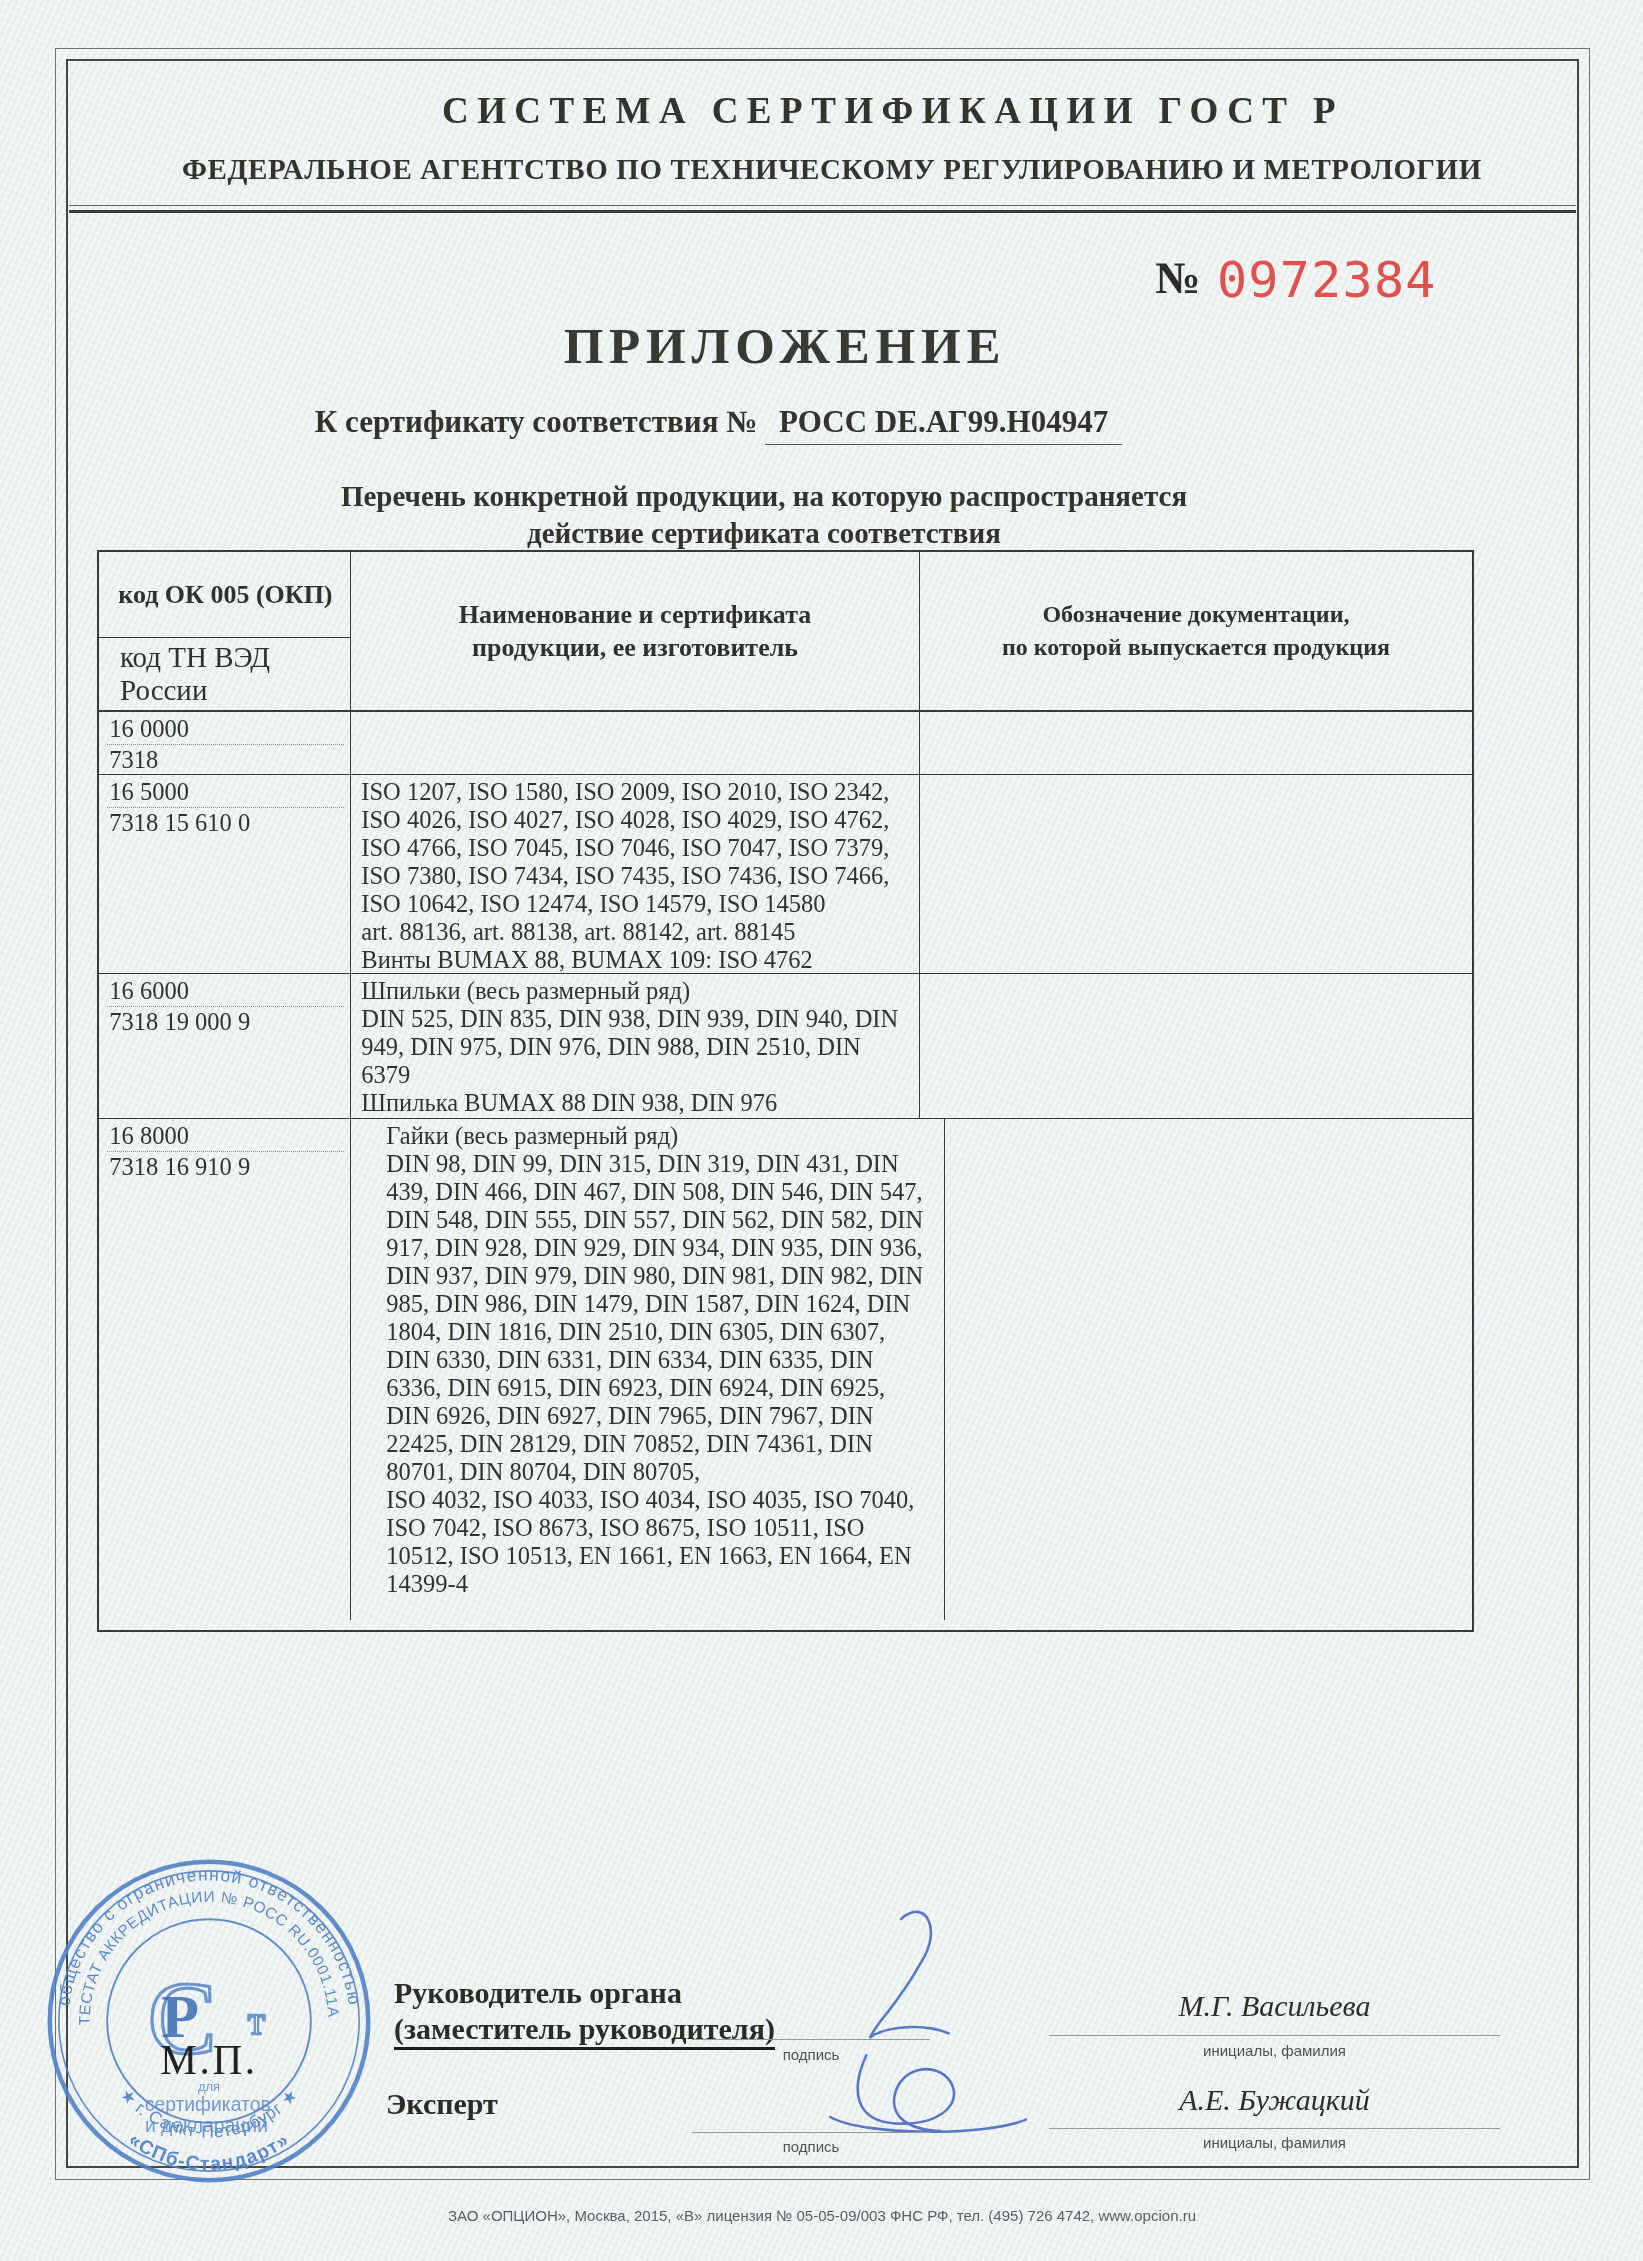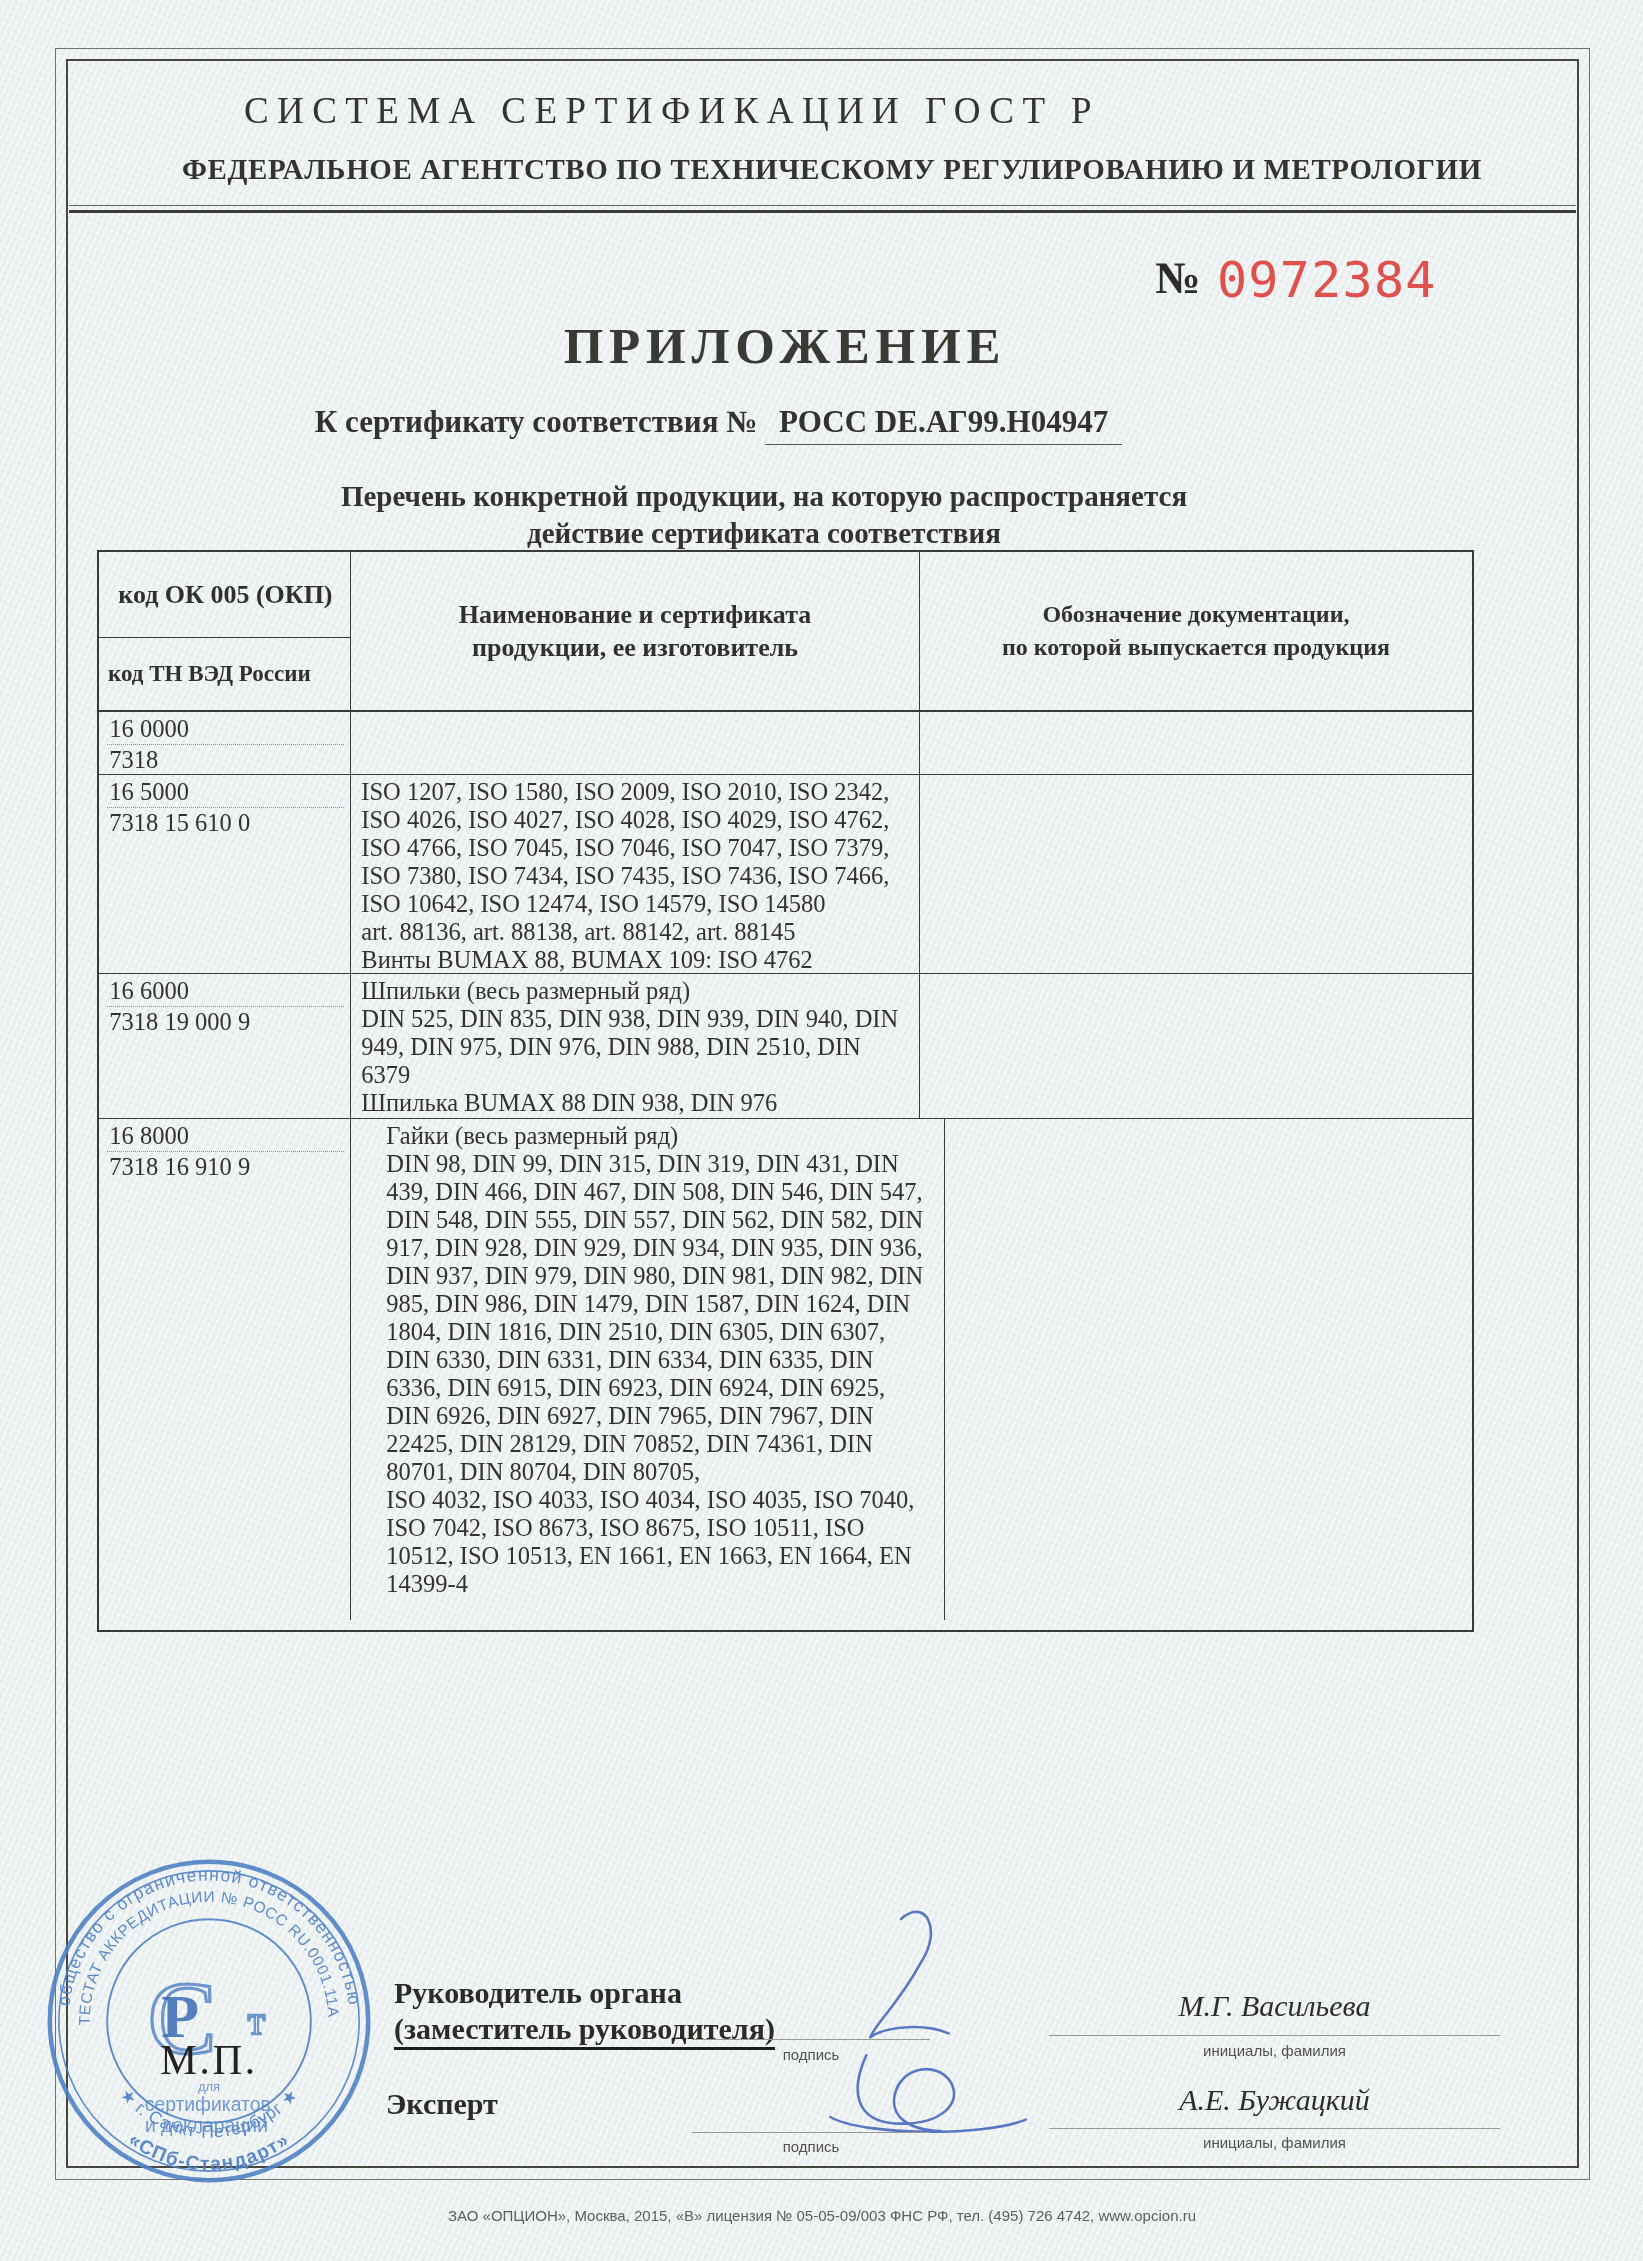--- a/index.html
+++ b/index.html
@@ -6,22 +6,22 @@
   .page{
     position:relative;width:1644px;height:2261px;overflow:hidden;
     background:
       repeating-linear-gradient(115deg, rgba(255,255,255,.35) 0 2.6px, rgba(222,230,233,.28) 2.6px 5.8px),
       repeating-linear-gradient(24deg, rgba(250,252,252,.25) 0 3.9px, rgba(228,234,236,.25) 3.9px 7px),
       #edf1f1;
     font-family:"Liberation Serif", serif;color:#30312d;
   }
   .frame-outer{position:absolute;left:55px;top:48px;width:1535px;height:2132px;border:1.3px solid #72726c;}
   .frame-inner{position:absolute;left:66px;top:59px;width:1513px;height:2109px;border:2.6px solid #46463f;}
-  .hdr-line1{position:absolute;left:0;top:89px;width:1344px;text-align:center;
-    font-size:37px;font-weight:normal;letter-spacing:8.4px;color:#34342f;}
+  .hdr-line1{position:absolute;left:0;top:89px;width:1344px;text-align:right;
+    font-size:37px;font-weight:bold;letter-spacing:8.4px;color:#34342f;}
   .hdr-line2{position:absolute;left:0;top:153px;width:1644px;text-align:center;
     font-size:29px;font-weight:bold;letter-spacing:0.6px;color:#34342f;padding-left:20px;}
   .rule-thin{position:absolute;left:69px;top:205px;width:1507px;height:1.3px;background:#63635d;}
   .rule-thick{position:absolute;left:69px;top:210px;width:1507px;height:3.2px;background:#3d3d37;}
   .doc-number{position:absolute;left:1155px;top:256px;display:flex;align-items:flex-start;gap:16.7px;}
   .doc-number .no-sign{font-size:45px;font-weight:bold;color:#2c2c28;line-height:45px;}
   .doc-number .digits{font-family:"DejaVu Sans Mono", monospace;font-size:50px;line-height:48px;
     color:#e0504c;letter-spacing:1.3px;}
   .doc-title{position:absolute;left:0;top:317px;width:1644px;text-align:center;transform:translateX(-37px);
     font-size:51px;font-weight:bold;letter-spacing:5.8px;color:#3a3a34;}
@@ -30,21 +30,21 @@
   .cert-line .cert-num{border-bottom:1.9px solid #55554f;padding:0 14px 5.1px 14px;}
   .subtitle{position:absolute;left:0;top:478px;width:1644px;text-align:center;transform:translateX(-58px);
     font-size:29px;font-weight:bold;line-height:37px;color:#33332e;}
   
   *{box-sizing:border-box;}
   .table{position:absolute;left:97px;top:550px;width:1377px;height:1082px;border:2.6px solid #3b3b35;}
   .t-head{display:flex;height:160px;border-bottom:2.6px solid #3b3b35;}
   .h-col1{width:252px;border-right:1.9px solid #3b3b35;display:flex;flex-direction:column;}
   .h-col1-top{height:86px;border-bottom:1.9px solid #3b3b35;display:flex;align-items:center;
     padding-left:19.3px;font-size:26px;font-weight:bold;}
-  .h-col1-bot{flex:1;display:flex;align-items:center;padding-left:9px;font-size:23px;font-weight:bold;}
+  .h-col1-bot{flex:1;display:flex;align-items:center;padding-left:21px;font-size:29px;font-weight:normal;}
   .h-col2{width:569px;border-right:1.9px solid #3b3b35;display:flex;flex-direction:column;
     justify-content:center;align-items:center;text-align:center;font-size:26px;font-weight:bold;line-height:33px;}
   .h-col3{flex:1;display:flex;flex-direction:column;justify-content:center;align-items:center;
     text-align:center;font-size:24px;font-weight:bold;line-height:33px;}
   .t-row{display:flex;border-bottom:1.9px solid #3b3b35;}
   .t-row:last-child{border-bottom:none;}
   .r1{height:63px;}.r2{height:199px;}.r3{height:145px;}.r4{height:501px;gap:25px;}
   .c1{width:252px;border-right:1.9px solid #3b3b35;padding:2.6px 0 0 10.3px;font-size:24.5px;line-height:28px;color:#33332e;}
   .c1 .dots{border-top:1.9px dotted #8f8f88;margin:1.3px 6.4px 1.3px -2.6px;}
   .c2{width:569px;border-right:1.9px solid #3b3b35;padding:3.2px 0 0 10.3px;font-size:24.5px;line-height:28px;color:#33332e;}

